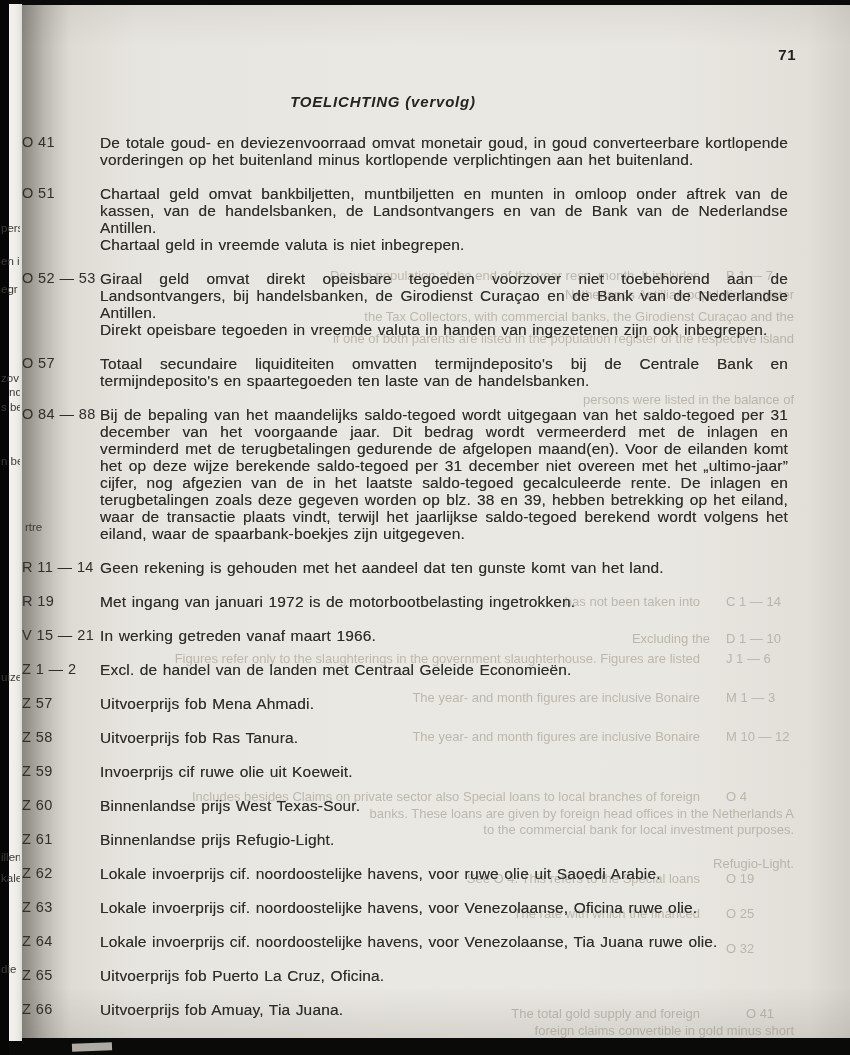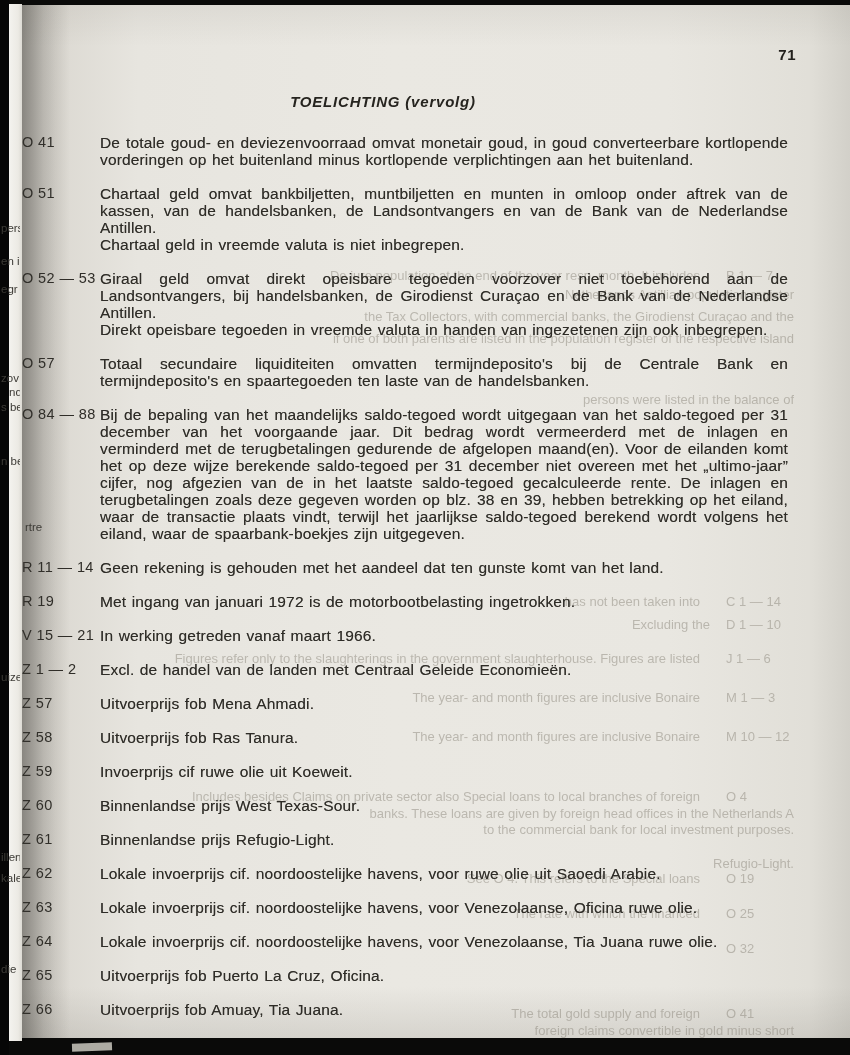--- a/index.html
+++ b/index.html
@@ -106,21 +106,21 @@
       <div class="ghost-row" style="top: 331px;">
         <span class="ghost-text">if one of both parents are listed in the population register of the respective island</span>
       </div>
       <div class="ghost-row" style="top: 392px;">
         <span class="ghost-text">persons were listed in the balance of</span>
       </div>
       <div class="ghost-row" style="top: 594px;">
         <span class="ghost-text">has not been taken into</span>
         <span class="ghost-code">C 1 — 14</span>
       </div>
-      <div class="ghost-row" style="top: 617px; gap: 16px;">
+      <div class="ghost-row" style="top: 631px; gap: 16px;">
         <span class="ghost-text">Excluding the</span>
         <span class="ghost-code">D 1 — 10</span>
       </div>
       <div class="ghost-row" style="top: 651px;">
         <span class="ghost-text">Figures refer only to the slaughterings in the government slaughterhouse. Figures are listed</span>
         <span class="ghost-code">J 1 — 6</span>
       </div>
       <div class="ghost-row" style="top: 690px;">
         <span class="ghost-text">The year- and month figures are inclusive Bonaire</span>
         <span class="ghost-code">M 1 — 3</span>
@@ -147,21 +147,21 @@
         <span class="ghost-code">O 19</span>
       </div>
       <div class="ghost-row" style="top: 906px;">
         <span class="ghost-text">The rate with which the financed</span>
         <span class="ghost-code">O 25</span>
       </div>
       <div class="ghost-row" style="top: 941px;">
         <span class="ghost-text"></span>
         <span class="ghost-code">O 32</span>
       </div>
-      <div class="ghost-row" style="top: 1006px;">
+      <div class="ghost-row" style="top: 1006px; text-align: center;">
         <span class="ghost-text">The total gold supply and foreign</span>
         <span class="ghost-code">O 41</span>
       </div>
       <div class="ghost-row" style="top: 1023px;">
         <span class="ghost-text">foreign claims convertible in gold minus short</span>
       </div>
     </div>
 
   <div class="page-number">71</div>
   <div class="title">TOELICHTING (vervolg)</div>

